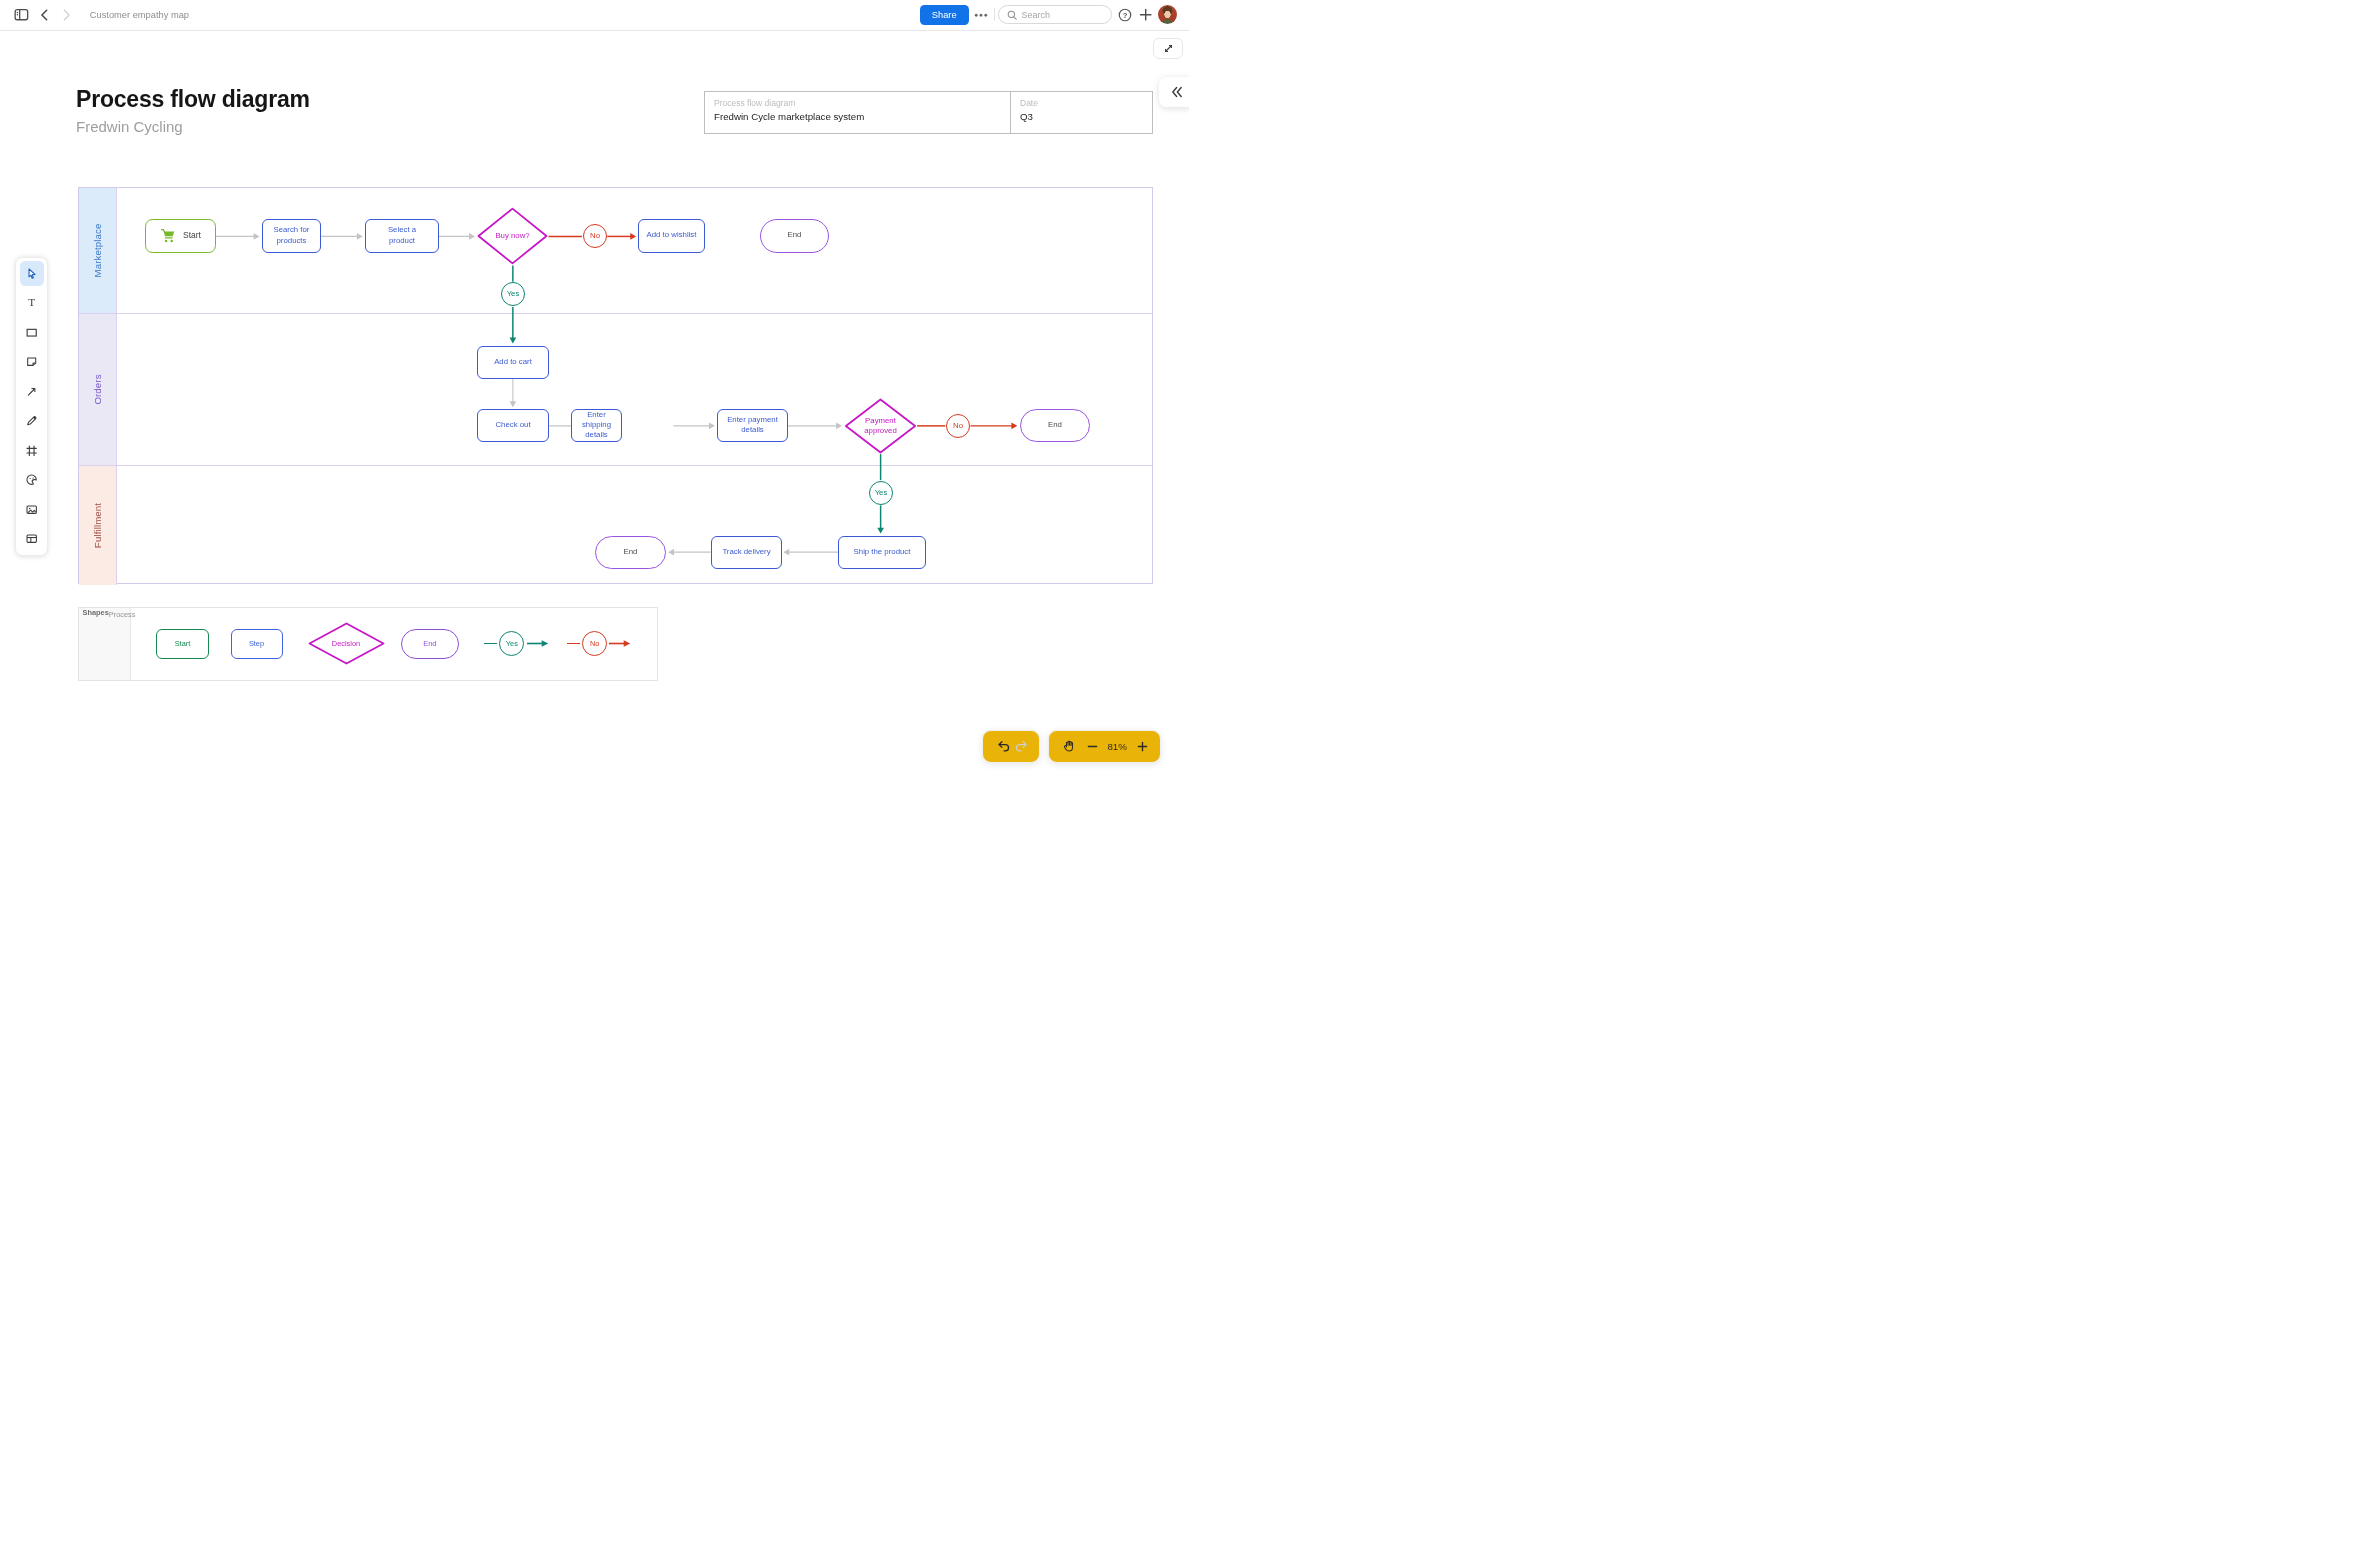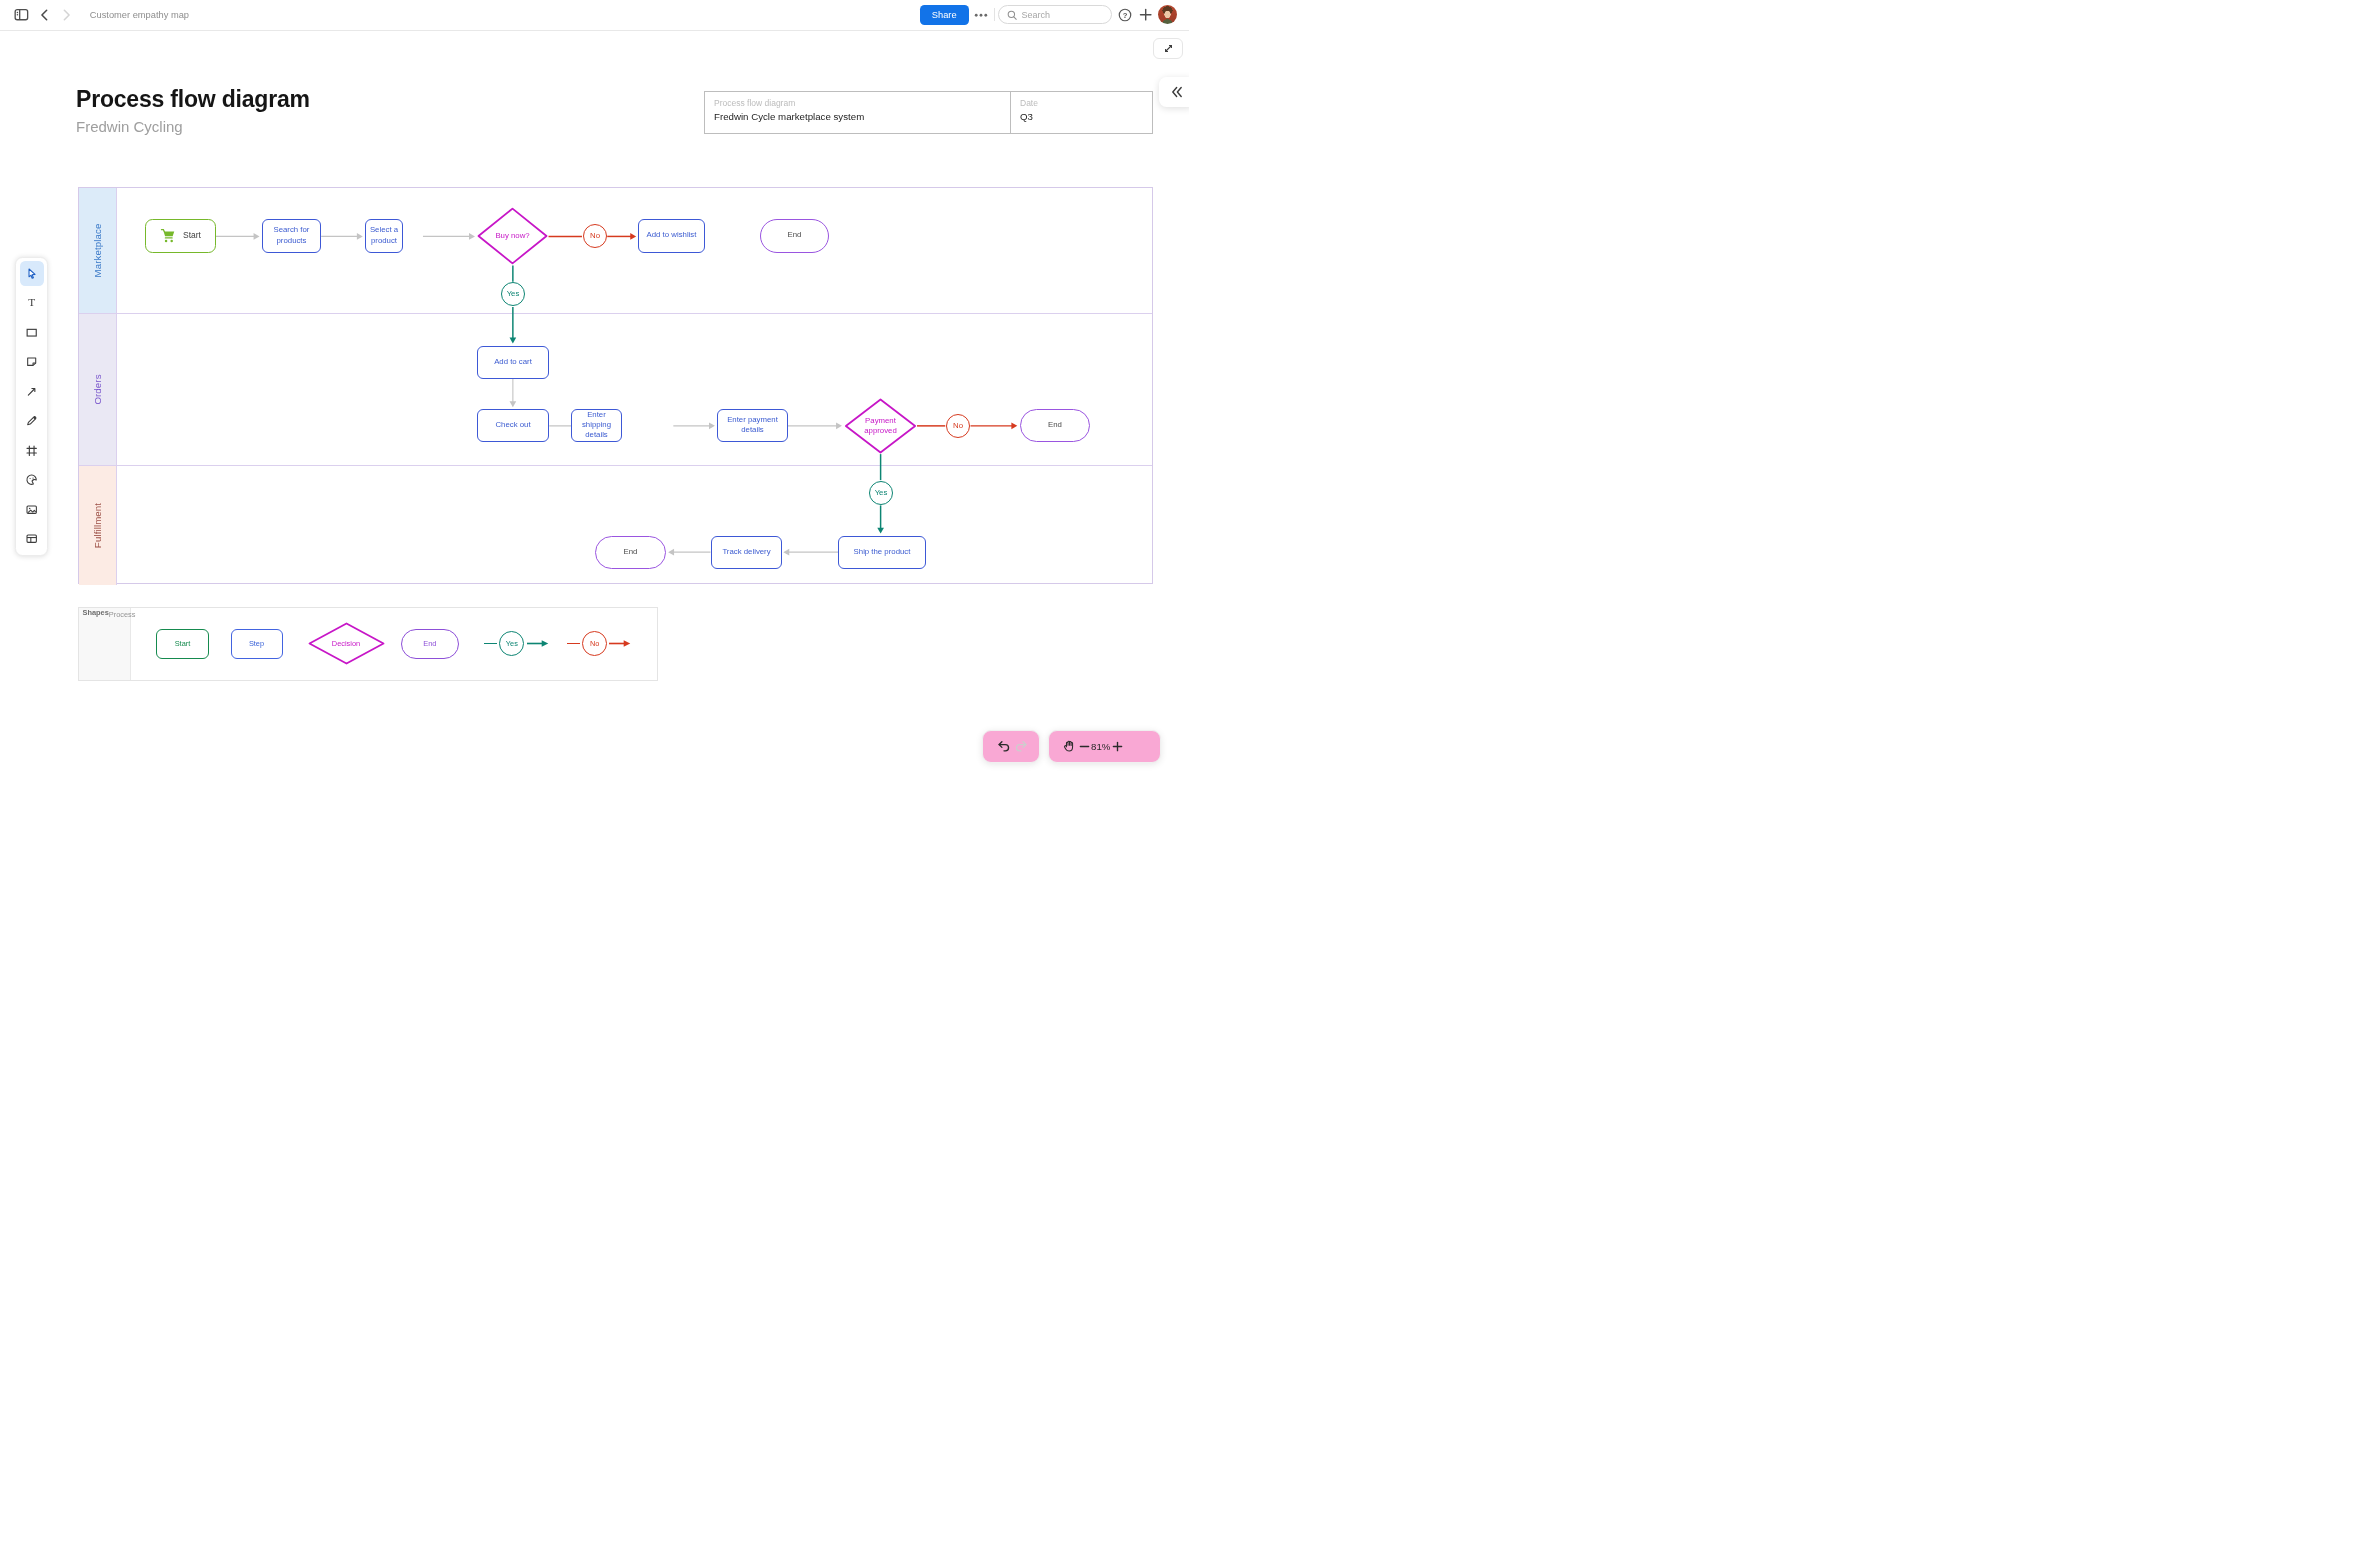--- a/index.html
+++ b/index.html
@@ -89,22 +89,22 @@
   .lib-flag .circ { width:25px; height:25px; border-radius:50%; display:flex; align-items:center; justify-content:center;
                     font-size:7.4px; background:#fff; margin:0 2.2px; }
   .lib-yes { margin-left:25px; }
   .lib-yes .pre { background:#0d8573; }
   .lib-yes .circ { border:1.9px solid #0d8573; color:#0d8573; }
   .lib-no { margin-left:18px; }
   .lib-no .pre { background:#d63a1f; }
   .lib-no .circ { border:1.9px solid #d63a1f; color:#d63a1f; }
 
   
-  .ctl-pill { position:absolute; background:#f9a8d4; border:0.7px solid #f0f0f0; border-radius:9px;
-              box-shadow:0 1.5px 7.4px rgba(0,0,0,.1); display:flex; align-items:center; height:33px; }
+  .ctl-pill { position:absolute; background:#eab308; border:0.7px solid #f0f0f0; border-radius:9px;
+              box-shadow:0 1.5px 7.4px rgba(0,0,0,.1); display:flex; align-items:center; justify-content:space-between; height:33px; }
   .ctl-undo { left:982px; top:699px; width:58px; padding:0 12px; }
   .ctl-zoom { left:1048px; top:699px; width:113px; padding:0 11px; }
   .zoom-pct { font-size:9.7px; color:#2a2a2a; }
 </style>
 </head>
 <body>
 
 <header class="topbar">
   <div class="tb-left">
     <button class="icon-btn">
@@ -310,21 +310,21 @@
       </svg>
       <div class="fn fn-box start" style="left: 66px; top: 31px; width: 71px; height: 34px;"><svg width="16.3" height="15.6" viewBox="0 0 22 21">
   <path d="M2 2.2 h2.6 l1.6 3.6" fill="none" stroke="#76b82a" stroke-width="1.7" stroke-linecap="round"></path>
   <path d="M4.9 4.6 H19.2 L17.1 11 H6.9 Z" fill="#76b82a"></path>
   <rect x="6.4" y="12.6" width="10.8" height="1.7" rx="0.85" fill="#76b82a"></rect>
   <circle cx="8.2" cy="17.6" r="1.7" fill="#76b82a"></circle>
   <circle cx="15.8" cy="17.6" r="1.7" fill="#76b82a"></circle>
 </svg><span>Start</span></div>
       <div class="fn fn-box step" style="left: 183px; top: 31px; width: 59px; height: 34px;">Search for
 products</div>
-      <div class="fn fn-box step" style="left: 286px; top: 31px; width: 38px; height: 34px;">Select a
+      <div class="fn fn-box step" style="left: 286px; top: 31px; width: 74px; height: 34px;">Select a
 product</div>
       <div class="fn fn-diamond" style="left: 398px; top: 19.3px; width: 71px; height: 58px;"><svg width="71" height="58" viewBox="0 0 96 78">
         <polygon points="48,2 94,39 48,76 2,39" fill="#fff" stroke="#c716c7" stroke-width="2.4" stroke-linejoin="round"></polygon>
         </svg>
       <div class="dlabel">Buy now?</div></div>
       <div class="fn fn-circle no" style="left: 504px; top: 36px;">No</div>
       <div class="fn fn-box step" style="left: 559px; top: 31px; width: 67px; height: 34px;">Add to wishlist</div>
       <div class="fn fn-box end" style="left: 681px; top: 31px; width: 69px; height: 34px;">End</div>
       <div class="fn fn-circle yes" style="left: 422px; top: 94px;">Yes</div>
       <div class="fn fn-box step" style="left: 398px; top: 158px; width: 72px; height: 33px;">Add to cart</div>

